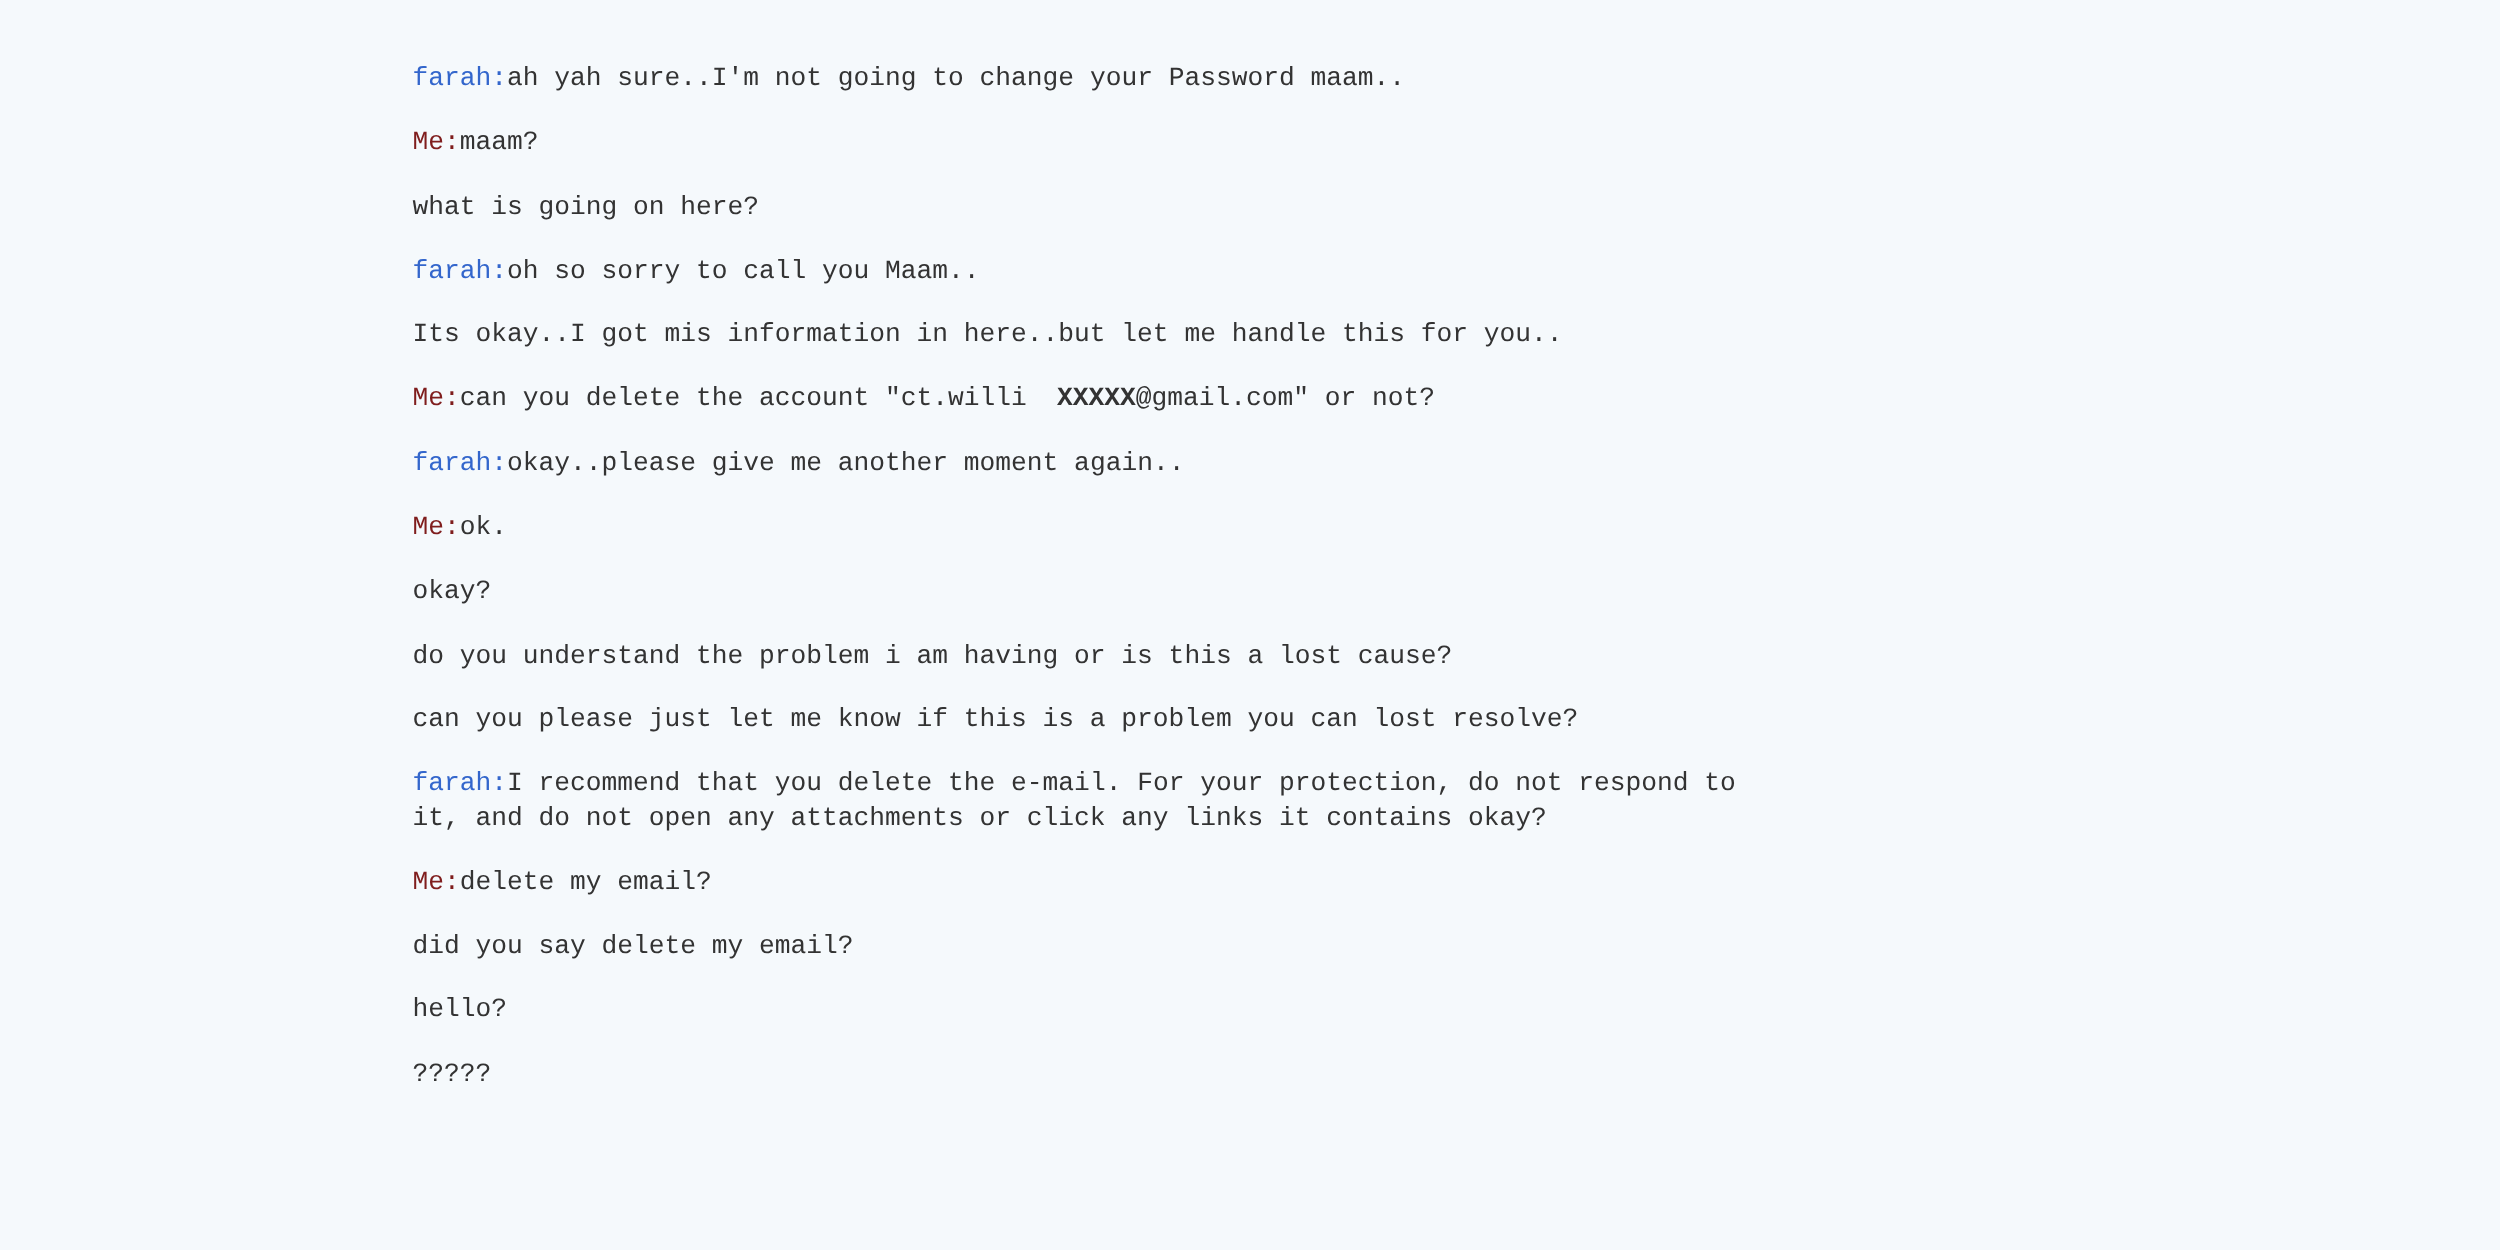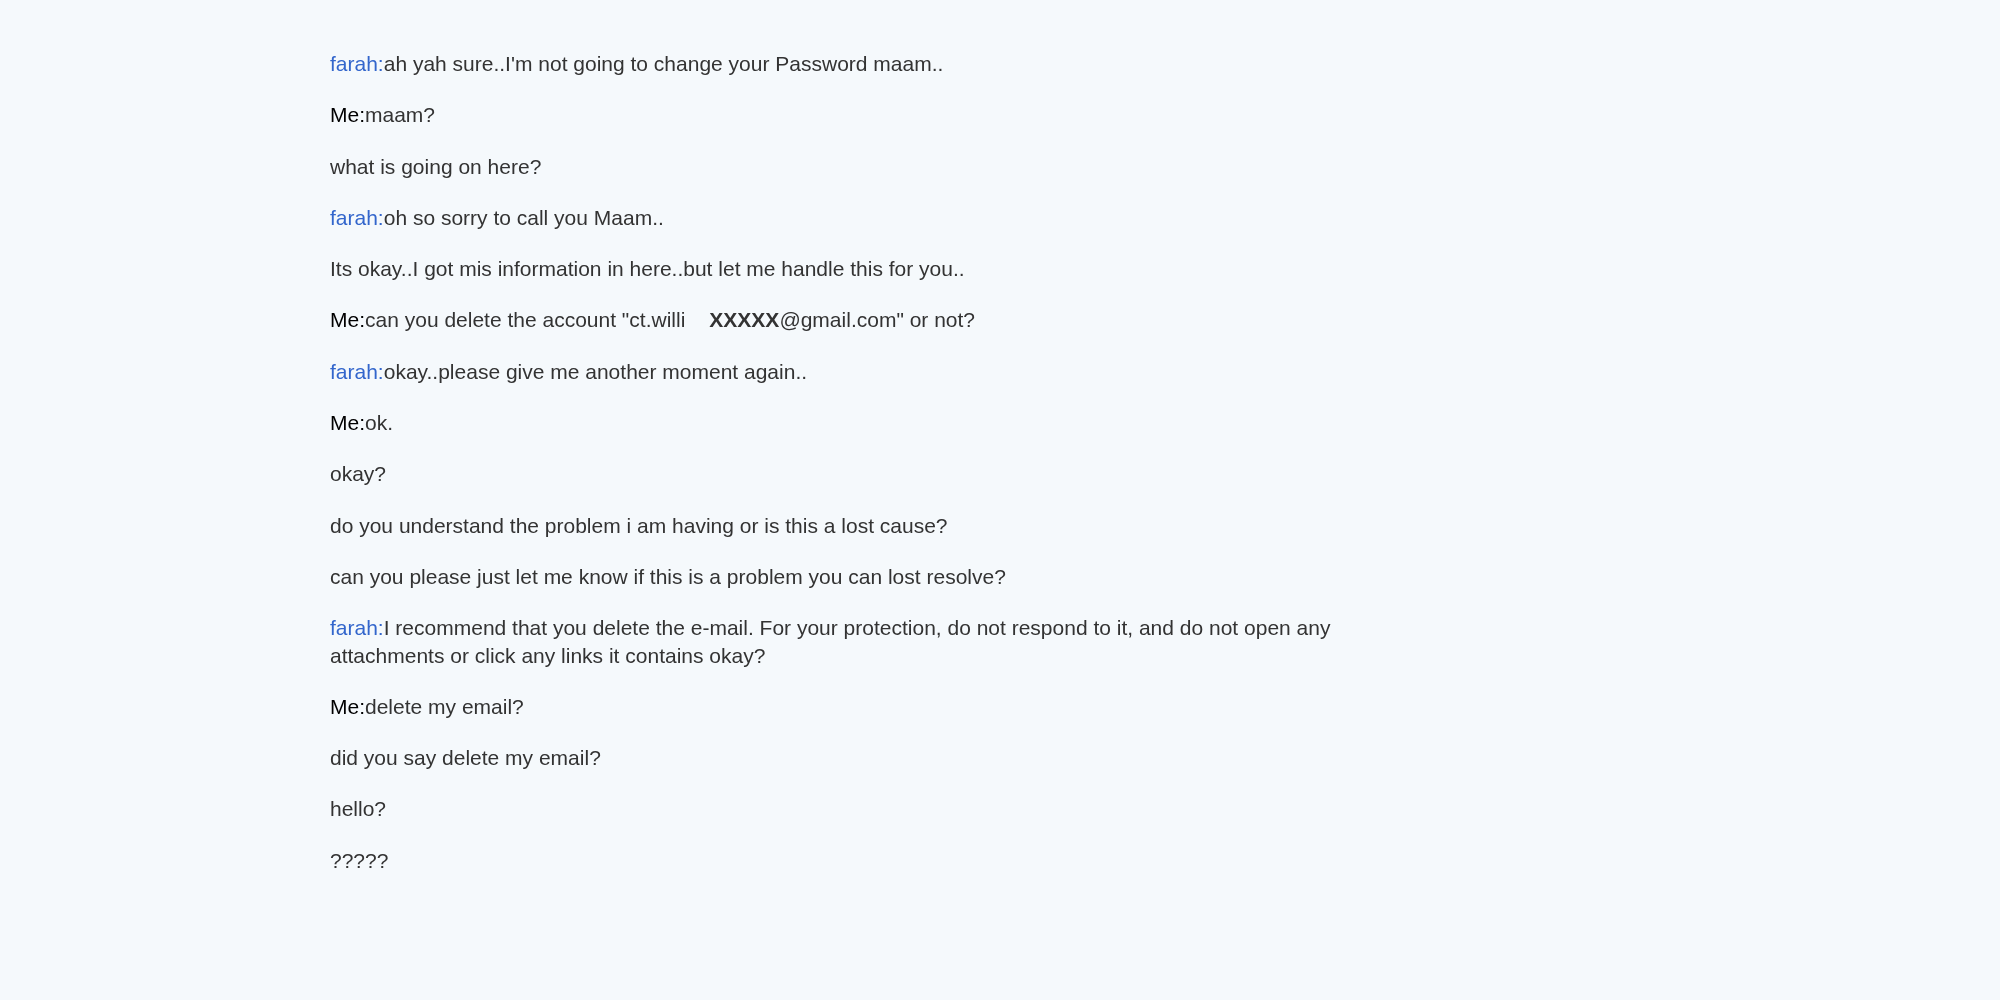--- a/index.html
+++ b/index.html
@@ -14,30 +14,31 @@
       color: #333333;
       width: 2000px;
       height: 1000px;
       padding-top: 50px;
       padding-left: 330px;
       padding-right: 330px;
       line-height: 1.3;
     }
     .chat-container {
       max-width: 1060px;
+      font-family: Liberation Mono, monospace;
     }
     .message {
       margin-bottom: 24px;
     }
     .speaker-farah {
       color: #3366cc;
       font-weight: normal;
     }
     .speaker-me {
-      color: #000000;
+      color: #7f1d1d;
       font-weight: normal;
     }
     .message-text {
       color: #333333;
     }
     .bold {
       font-weight: bold;
       padding-left: 24px;
     }
   </style>

